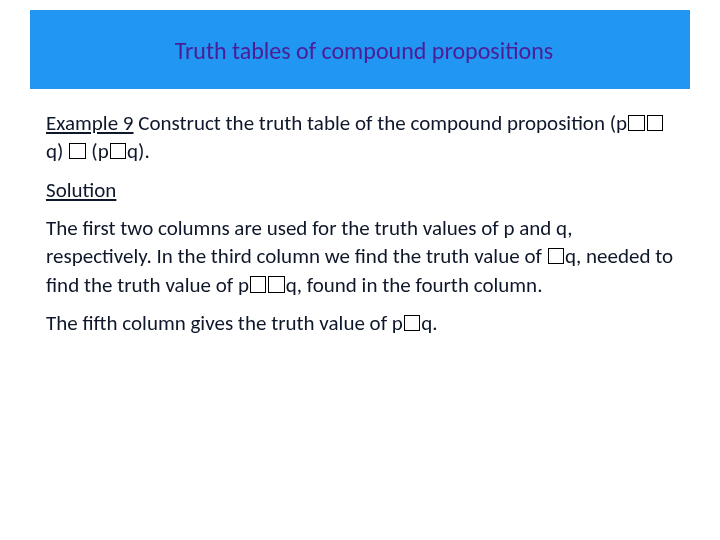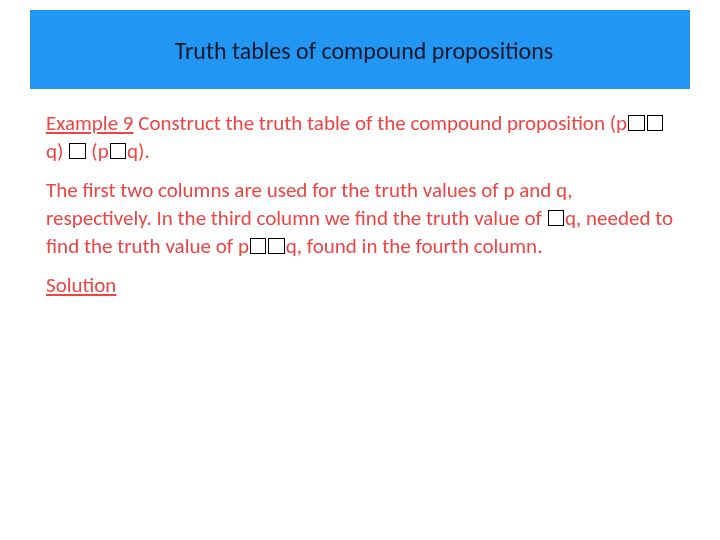--- a/index.html
+++ b/index.html
@@ -6,30 +6,30 @@
     margin: 0;
     padding: 0;
     width: 720px;
     height: 540px;
     background: #ffffff;
     font-family: Calibri, "Segoe UI", Arial, sans-serif;
     overflow: hidden;
   }
   .header {
     background: #2196f3;
-    color: #0f172a;
+    color: #4c1d95;
     font-size: 24px;
     padding: 26px 0 24px 8px;
     text-align: center;
     margin: 10px 30px 20px 30px;
   }
   .content {
     margin: 0 46px;
     font-size: 21px;
-    color: #ef4444;
+    color: #0f172a;
     line-height: 1.35;
   }
   .para {
     margin-bottom: 10px;
   }
   .example-label {
     text-decoration: underline;
   }
   .glyph {
     display: inline-block;
@@ -48,22 +48,25 @@
   <span>Truth tables of compound propositions</span>
 </div>
 
 <div class="content">
 
   <div class="para">
     <span class="example-label">Example 9</span><span> Construct the truth table of the compound proposition (p</span><span class="glyph"></span><span class="glyph"></span><span>q) </span><span class="glyph"></span><span> (p</span><span class="glyph"></span><span>q).</span>
   </div>
 
   <div class="para">
+    <span class="example-label">Solution</span>
+  </div>
+
+  <div class="para">
     <span>The first two columns are used for the truth values of p and q, respectively. In the third column we find the truth value of </span><span class="glyph"></span><span>q, needed to find the truth value of p</span><span class="glyph"></span><span class="glyph"></span><span>q, found in the fourth column.</span>
   </div>
 
   <div class="para">
-    <span class="example-label">Solution</span>
+    <span>The fifth column gives the truth value of p</span><span class="glyph"></span><span>q.</span>
   </div>
-
 
 
 </div>
 
 </body></html>

